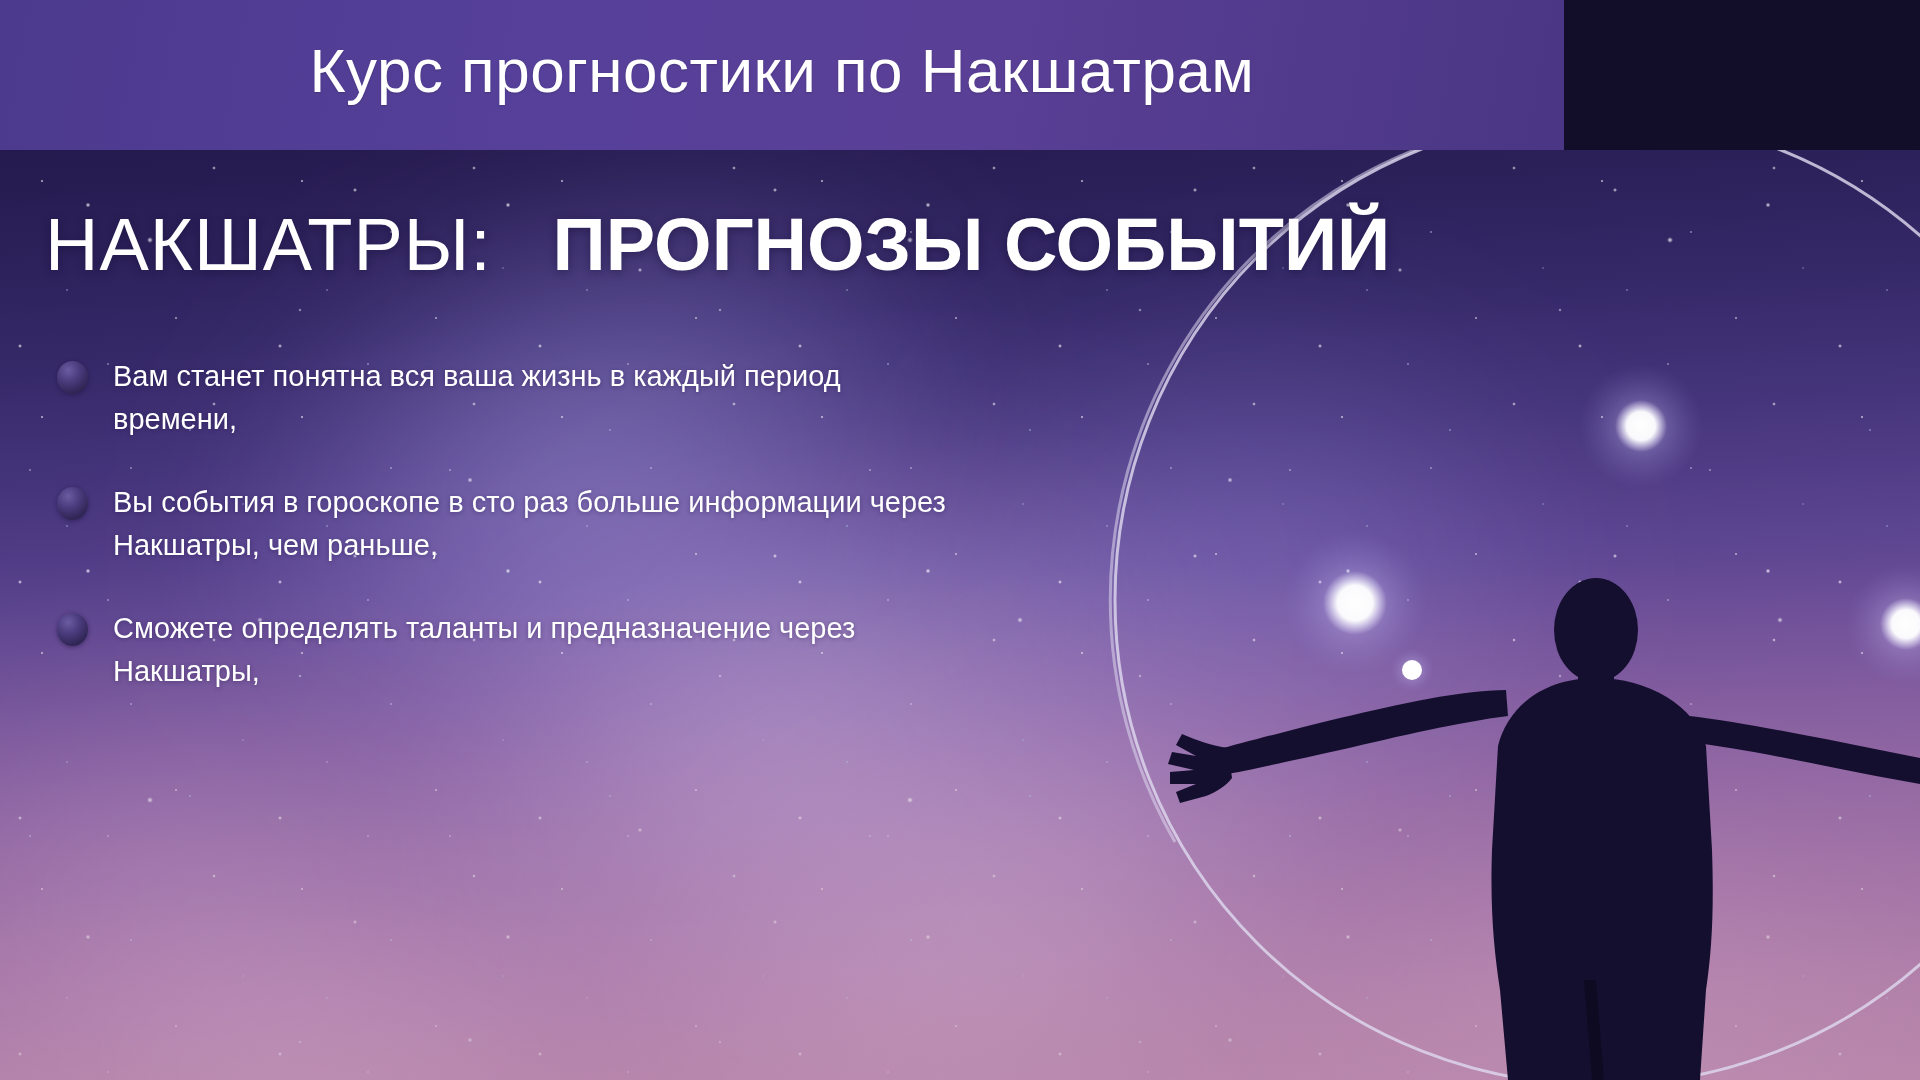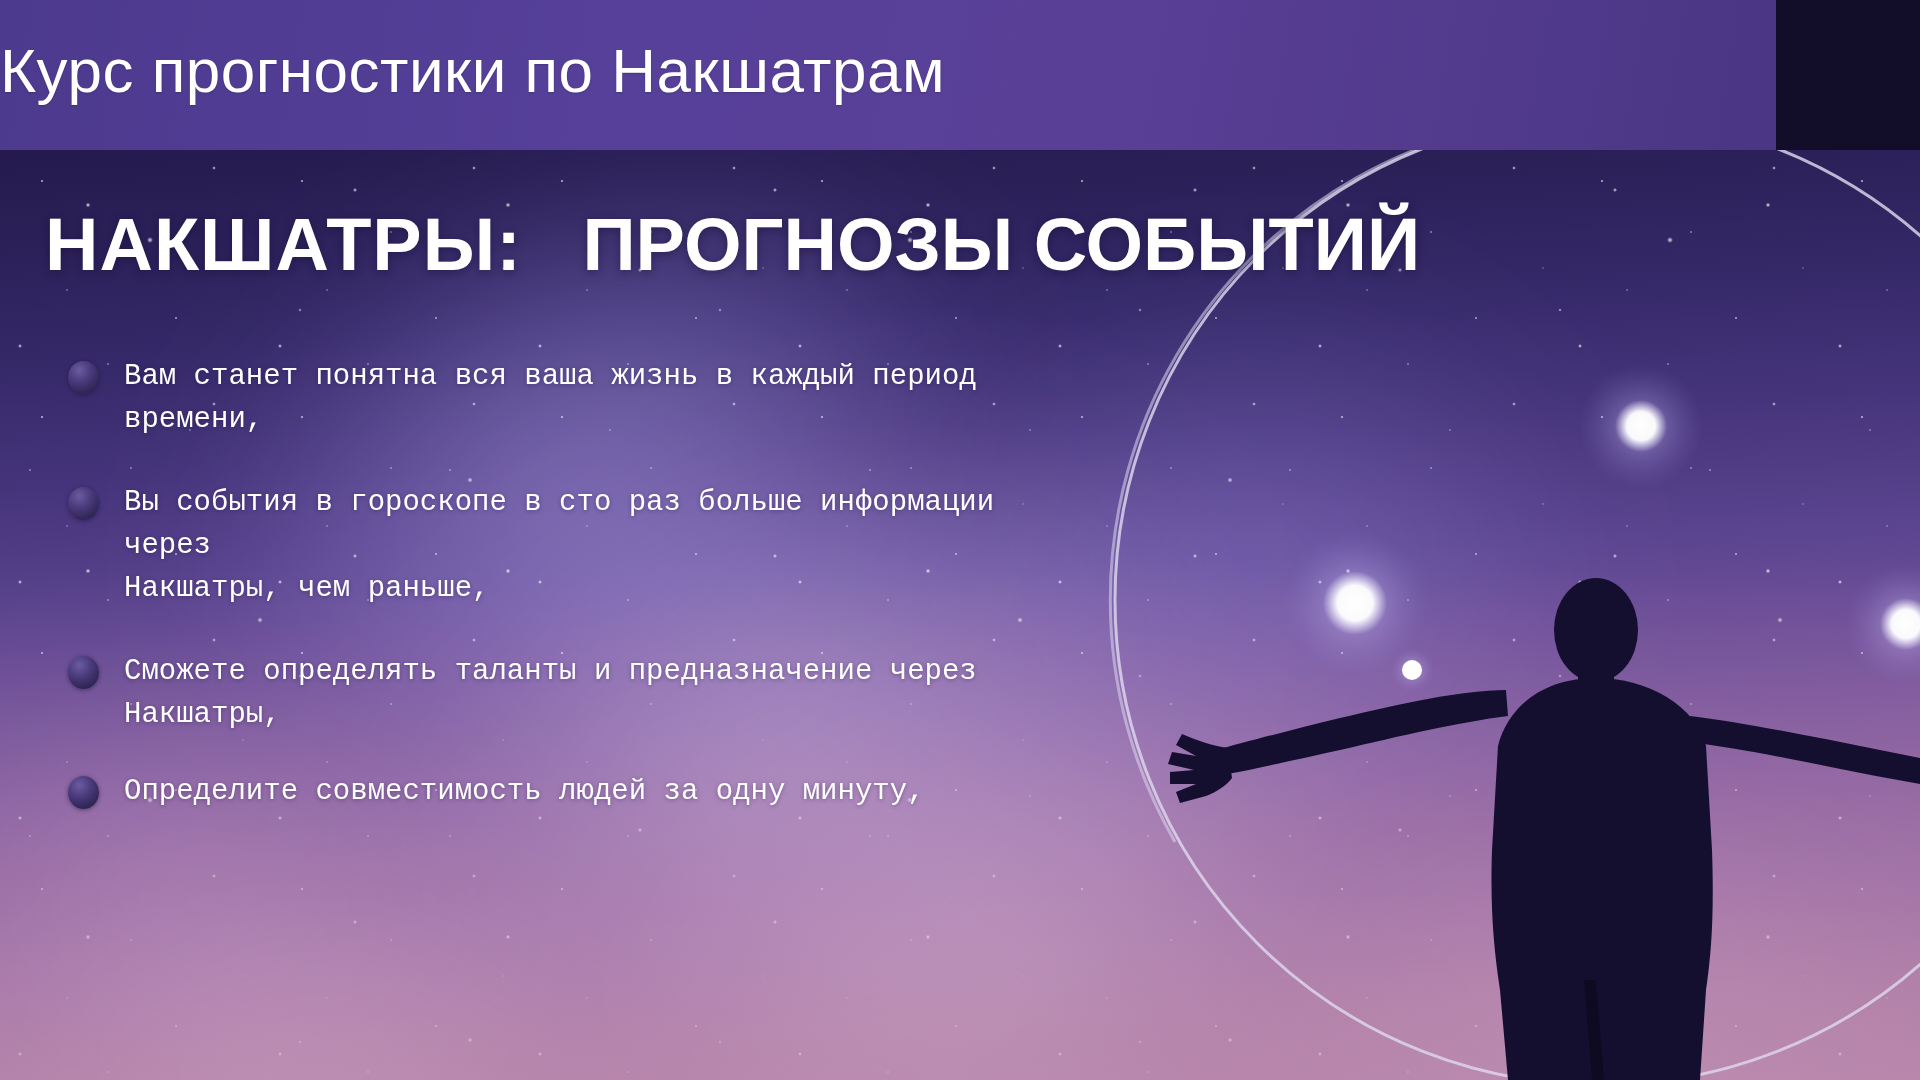--- a/index.html
+++ b/index.html
@@ -13,24 +13,25 @@
   #slide {
     position:relative;
     width:1920px; height:1080px;
     overflow:hidden;
   }
 
   
   .header-band {
     position:absolute;
     left:0; top:0;
-    width:1776px; height:150px;
+    width:1564px; height:150px;
     background:linear-gradient(100deg,#4c3a8e 0%,#56409a 35%,#5a3f96 62%,#4a3684 100%);
     display:flex;
     align-items:center;
+    justify-content:center;
     z-index:40;
   }
   .header-title {
     color:#ffffff;
     font-size:62px;
     font-weight:400;
     letter-spacing:0.5px;
     line-height:1;
     white-space:nowrap;
     text-shadow:0 1px 2px rgba(0,0,0,0.18);
@@ -137,29 +138,28 @@
   }
   .slide-title {
     position:absolute;
     left:45px; top:58px;
     color:#ffffff;
     font-size:74px;
     line-height:1;
     white-space:nowrap;
     text-shadow:0 2px 10px rgba(20,10,50,.45);
   }
-  .slide-title .t-light { font-weight:700; letter-spacing:1px; }
+  .slide-title .t-light { font-weight:400; letter-spacing:1px; }
   .slide-title .t-bold  { font-weight:600; letter-spacing:0px;margin-left:39px; }
 
   .bullets {
     position:absolute;
-    left:56px; top:205px;
+    left:45px; top:205px;
     width:1010px;
     list-style:none;
-    font-family:Liberation Mono, monospace;
   }
   .bullet {
     position:relative;
     padding-left:68px;
     margin-bottom:42px;
     min-height:46px;
   }
   .bullet:last-child { margin-bottom:0; }
 
   .bullet-marker {
@@ -313,22 +313,18 @@
         <span class="bullet-text">Вы события в гороскопе в сто раз больше информации через
 Накшатры, чем раньше,</span>
       </li>
 
       <li class="bullet b3">
         <span class="bullet-marker"></span>
         <span class="bullet-text">Сможете определять таланты и предназначение через
 Накшатры,</span>
       </li>
 
-      <li class="bullet b4">
-        <span class="bullet-marker"></span>
-        <span class="bullet-text">Определите совместимость людей за одну минуту,</span>
-      </li>
 
 
     </ul>
   </div>
 
 </div>
 
 </body></html>

